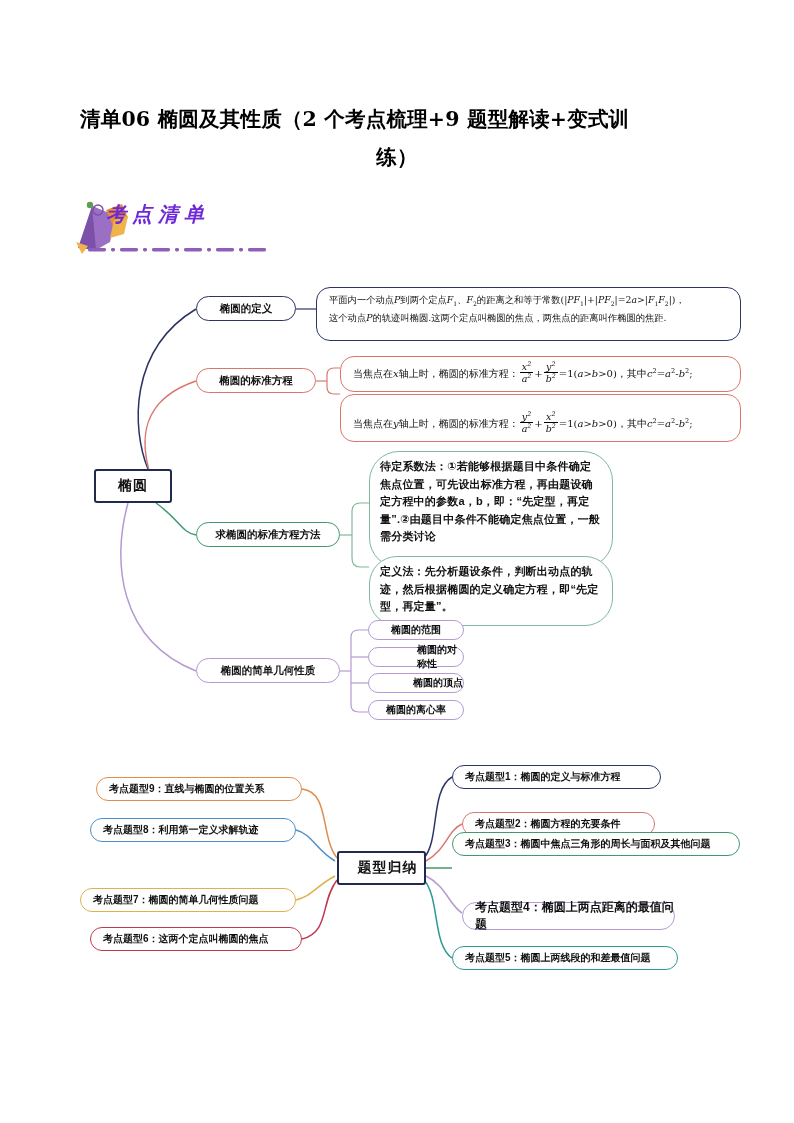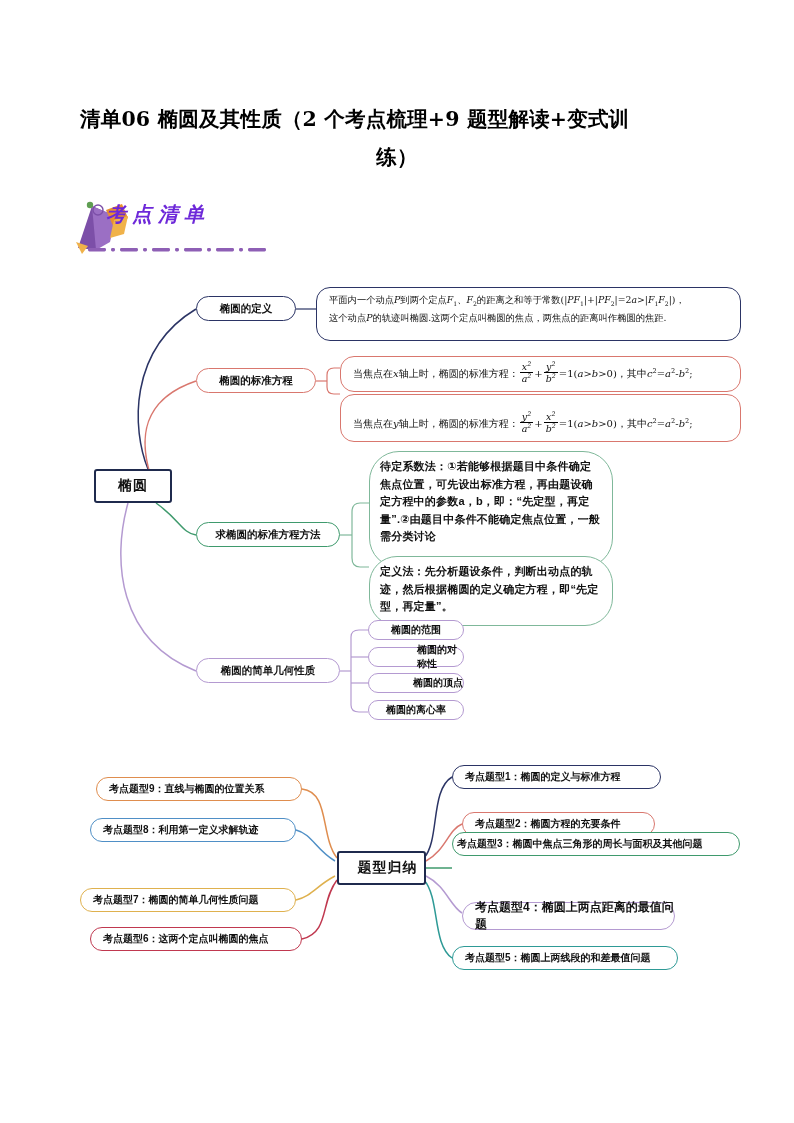--- a/index.html
+++ b/index.html
@@ -221,21 +221,21 @@
   <div class="node rect root" style="left:337px;top:851px;width:89px;height:34px;padding-left:12px;">
     <span>题型归纳</span>
   </div>
 
   <div class="node pill lbl-navy" style="left:452px;top:765px;width:209px;height:24px;font-size:10px;padding-left:12px;justify-content:flex-start;">
     <span>考点题型1：椭圆的定义与标准方程</span>
   </div>
   <div class="node pill lbl-red" style="left:462px;top:812px;width:193px;height:24px;font-size:10px;padding-left:12px;justify-content:flex-start;">
     <span>考点题型2：椭圆方程的充要条件</span>
   </div>
-  <div class="node pill lbl-green" style="left:452px;top:832px;width:288px;height:24px;font-size:10px;padding-left:4px;justify-content:flex-start;">
+  <div class="node pill lbl-green" style="left:452px;top:832px;width:288px;height:24px;font-size:10px;padding-left:12px;justify-content:flex-start;">
     <span>考点题型3：椭圆中焦点三角形的周长与面积及其他问题</span>
   </div>
   <div class="node pill lbl-purple" style="left:462px;top:902px;width:213px;height:28px;font-size:12px;padding-left:12px;justify-content:flex-start;">
     <span>考点题型4：椭圆上两点距离的最值问题</span>
   </div>
   <div class="node pill lbl-teal" style="left:452px;top:946px;width:226px;height:24px;font-size:10px;padding-left:12px;justify-content:flex-start;">
     <span>考点题型5：椭圆上两线段的和差最值问题</span>
   </div>
 
   <div class="node pill lbl-orange" style="left:96px;top:777px;width:206px;height:24px;font-size:10px;padding-left:12px;justify-content:flex-start;">

